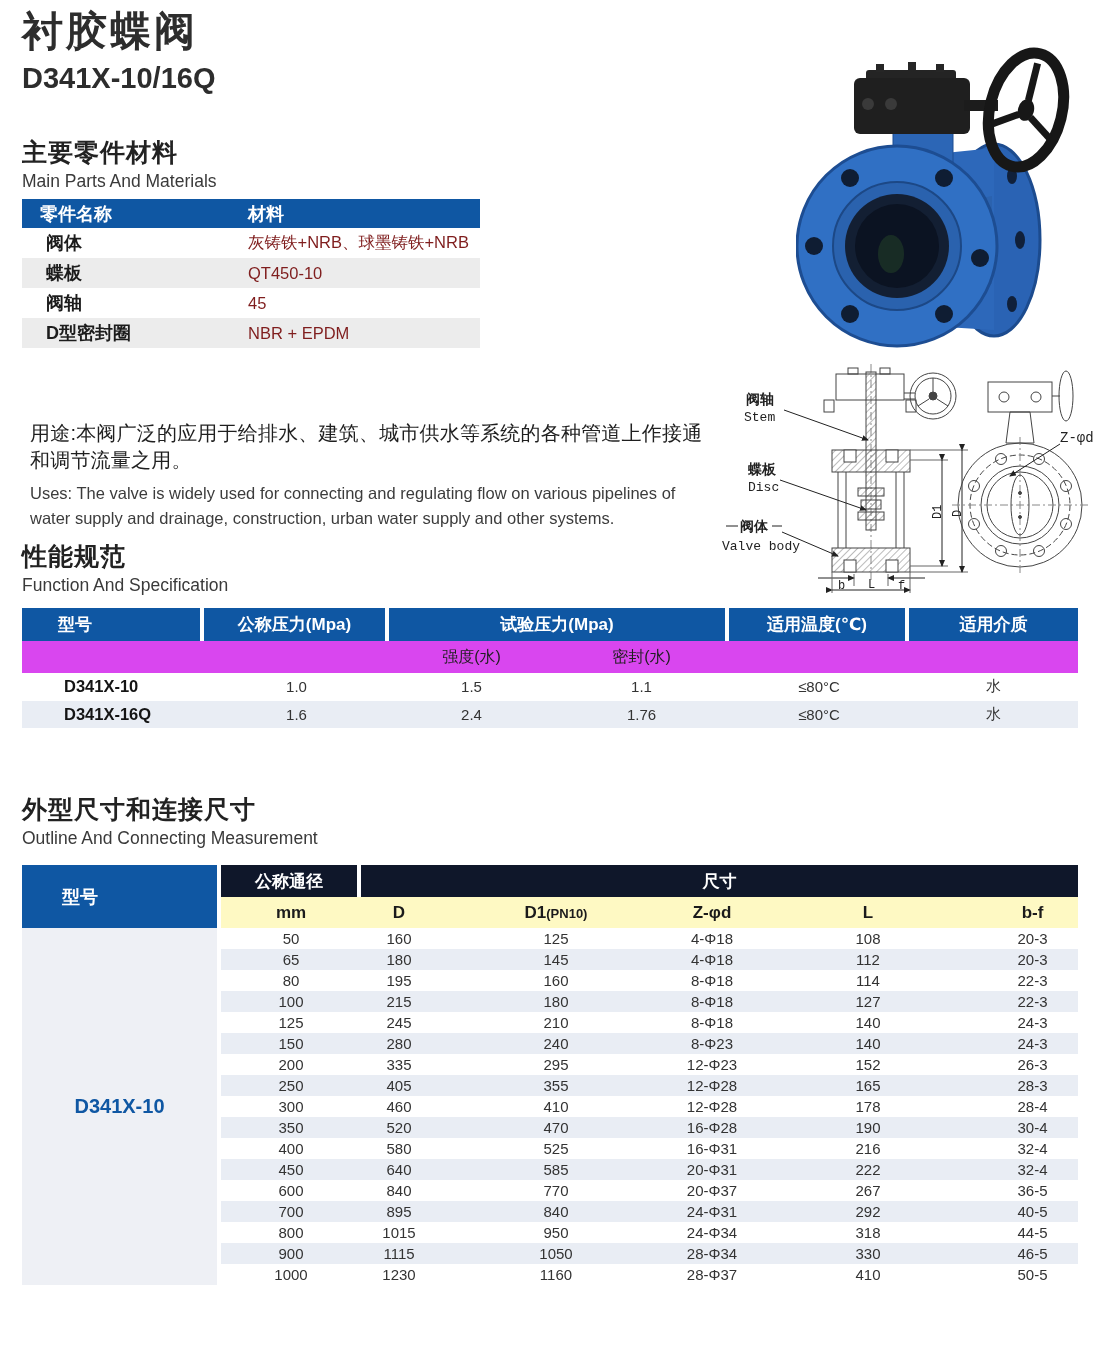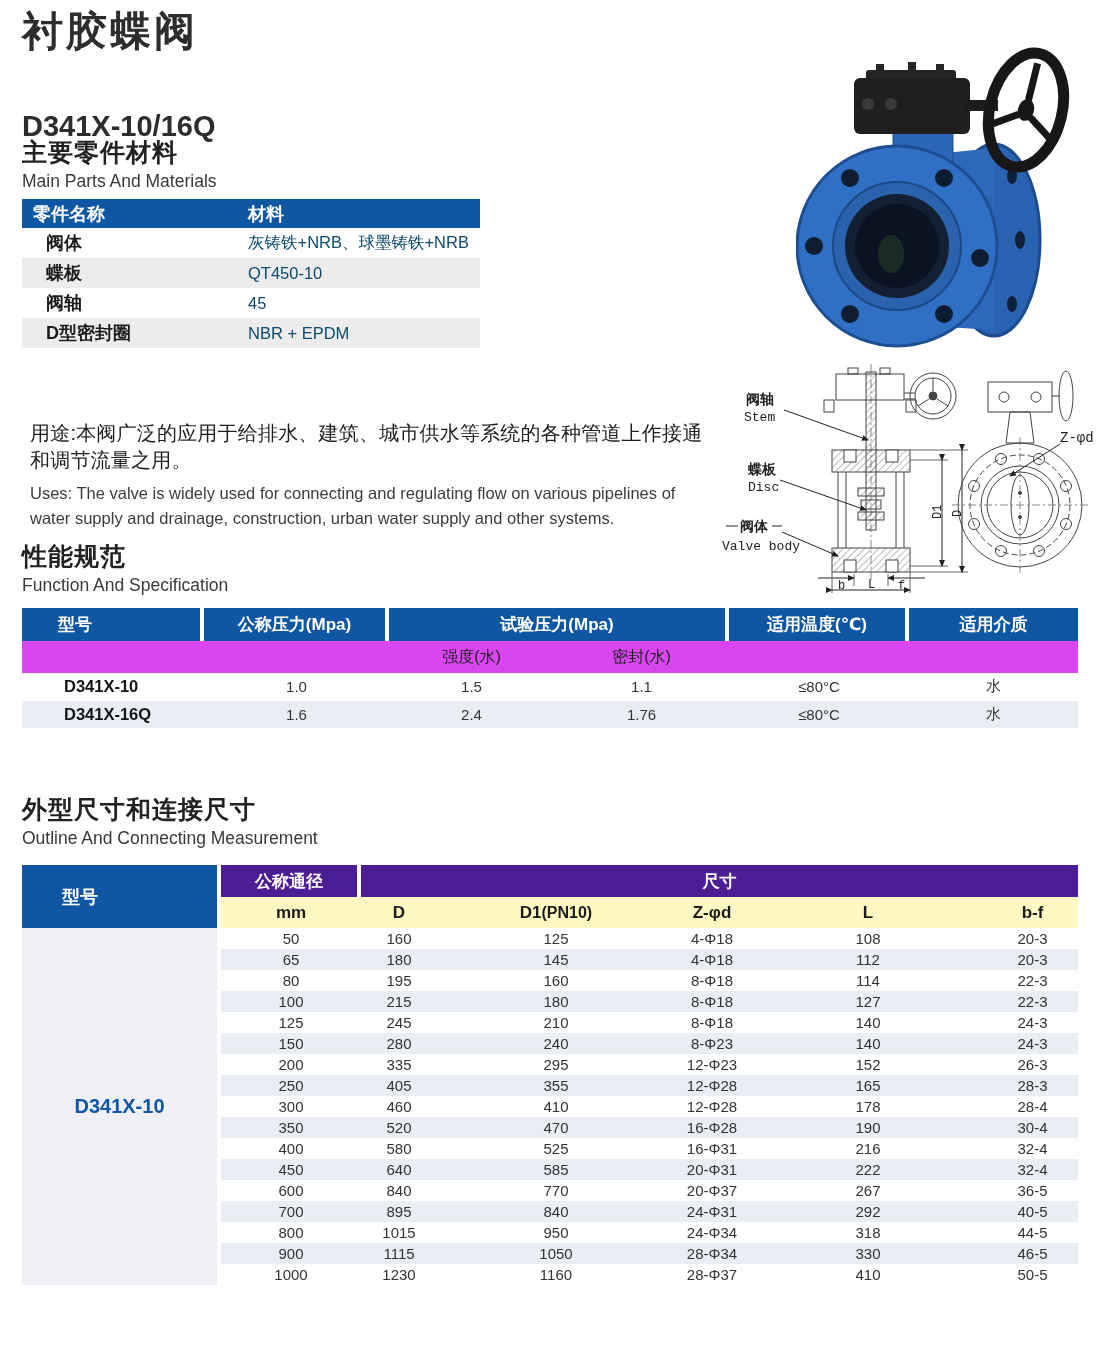--- a/index.html
+++ b/index.html
@@ -2,38 +2,38 @@
 <html><head>
 <meta charset="utf-8">
 <style>
   * { margin:0; padding:0; box-sizing:border-box; }
   html,body { background:#fff; }
   body { font-family:"Liberation Sans","DejaVu Sans",sans-serif; color:#222; }
   .page { position:relative; width:1100px; height:1367px; background:#ffffff; overflow:hidden; }
 
   
   .title-cn { position:absolute; left:22px; top:4px; font-size:41px; font-weight:700; color:#2d2d2d; letter-spacing:3px; }
-  .title-model { position:absolute; left:22px; top:62px; font-size:29px; font-weight:700; color:#2d2d2d;margin-top:48px; }
+  .title-model { position:absolute; left:22px; top:62px; font-size:29px; font-weight:700; color:#2d2d2d; }
   .sec-head { position:absolute; left:22px; }
   .sec-head .cn { font-size:25px; font-weight:700; color:#222; letter-spacing:1px; }
   .sec-head .en { font-size:17.5px; color:#3a3a3a; margin-top:2px; }
   #sec-parts { top:136px; }
   #sec-spec  { top:540px; }
   #sec-outline { top:793px; }
 
   
   .parts-table { position:absolute; left:22px; top:199px; width:458px; }
   .parts-head { display:grid; grid-template-columns:213px 245px; background:#0f57a3; height:29px; align-items:center; }
   .parts-head div { color:#fff; font-size:18px; font-weight:700; }
-  .parts-head .h0 { padding-left:11px; }
+  .parts-head .h0 { padding-left:18px; }
   .parts-head .h1 { padding-left:13px; }
   .parts-body .trow { display:grid; grid-template-columns:213px 245px; height:30px; align-items:center; }
   .parts-body .trow:nth-child(even) { background:#ececec; }
   .parts-body .c0 { font-size:18px; font-weight:700; color:#1c1c1c; padding-left:24px; }
-  .parts-body .c1 { font-size:16.5px; color:#0c4a6e; padding-left:13px; white-space:nowrap; }
+  .parts-body .c1 { font-size:16.5px; color:#7f1d1d; padding-left:13px; white-space:nowrap; }
 
   
   .uses { position:absolute; left:30px; top:420px; width:690px; }
   .uses .cn { font-size:20px; color:#1f1f1f; margin-bottom:7px; letter-spacing:.2px; }
   .uses .en { font-size:16.5px; color:#3c3c3c; line-height:25px; }
 
   
   .spec-table { position:absolute; left:22px; top:608px; width:1056px; }
   .spec-head { display:grid; grid-template-columns:182px 185px 340px 180px 169px; height:33px; }
   .spec-head .hc { background:#0f57a3; color:#fff; font-size:17px; font-weight:700; display:flex; align-items:center; justify-content:center; border-right:4px solid #fff; }
@@ -45,25 +45,25 @@
   .spec-body .trow:nth-child(even) { background:#e9edf4; }
   .spec-body .tcell { text-align:center; font-size:15px; color:#333; }
   .spec-body .c0 { text-align:left; padding-left:42px; font-weight:700; font-size:16.5px; color:#141414; }
 
   
   .dim-table { position:absolute; left:22px; top:865px; width:1056px; }
   .dim-header { display:flex; }
   .dh-model { width:199px; height:63px; background:#0f57a3; border-right:4px solid #fff; color:#fff; font-size:18px; font-weight:700; display:flex; align-items:center; padding-left:40px; }
   .dh-right { width:857px; }
   .dh-row1 { display:grid; grid-template-columns:140px 717px; height:32px; }
-  .dh-row1 .hc { background:#4c1d95; color:#fff; font-size:17px; font-weight:700; display:flex; align-items:center; justify-content:center; }
+  .dh-row1 .hc { background:#0f172a; color:#fff; font-size:17px; font-weight:700; display:flex; align-items:center; justify-content:center; }
   .dh-row1 .nominal { border-right:4px solid #fff; }
   .dh-row2 { display:grid; grid-template-columns:140px 76px 238px 74px 238px 91px; height:31px; background:#fef9c3; align-items:center; }
   .dh-row2 div { text-align:center; font-size:17px; font-weight:700; color:#1b1b1b; }
-  .dh-row2 .pn { font-size:16px; font-weight:700; }
+  .dh-row2 .pn { font-size:13px; font-weight:700; }
   .dim-flex { display:flex; }
   .dim-model-col { width:199px; background:#eef0f5; border-right:4px solid #fff; display:flex; align-items:center; justify-content:center; }
   .dim-model-col span { color:#0f57a3; font-size:20px; font-weight:700; }
   .dim-body { width:857px; }
   .dim-body .trow { display:grid; grid-template-columns:140px 76px 238px 74px 238px 91px; height:21px; align-items:center; }
   .dim-body .trow:nth-child(even) { background:#e9edf4; }
   .dim-body .tcell { text-align:center; font-size:15px; color:#333; }
 
   
   .photo { position:absolute; left:796px; top:28px; }

